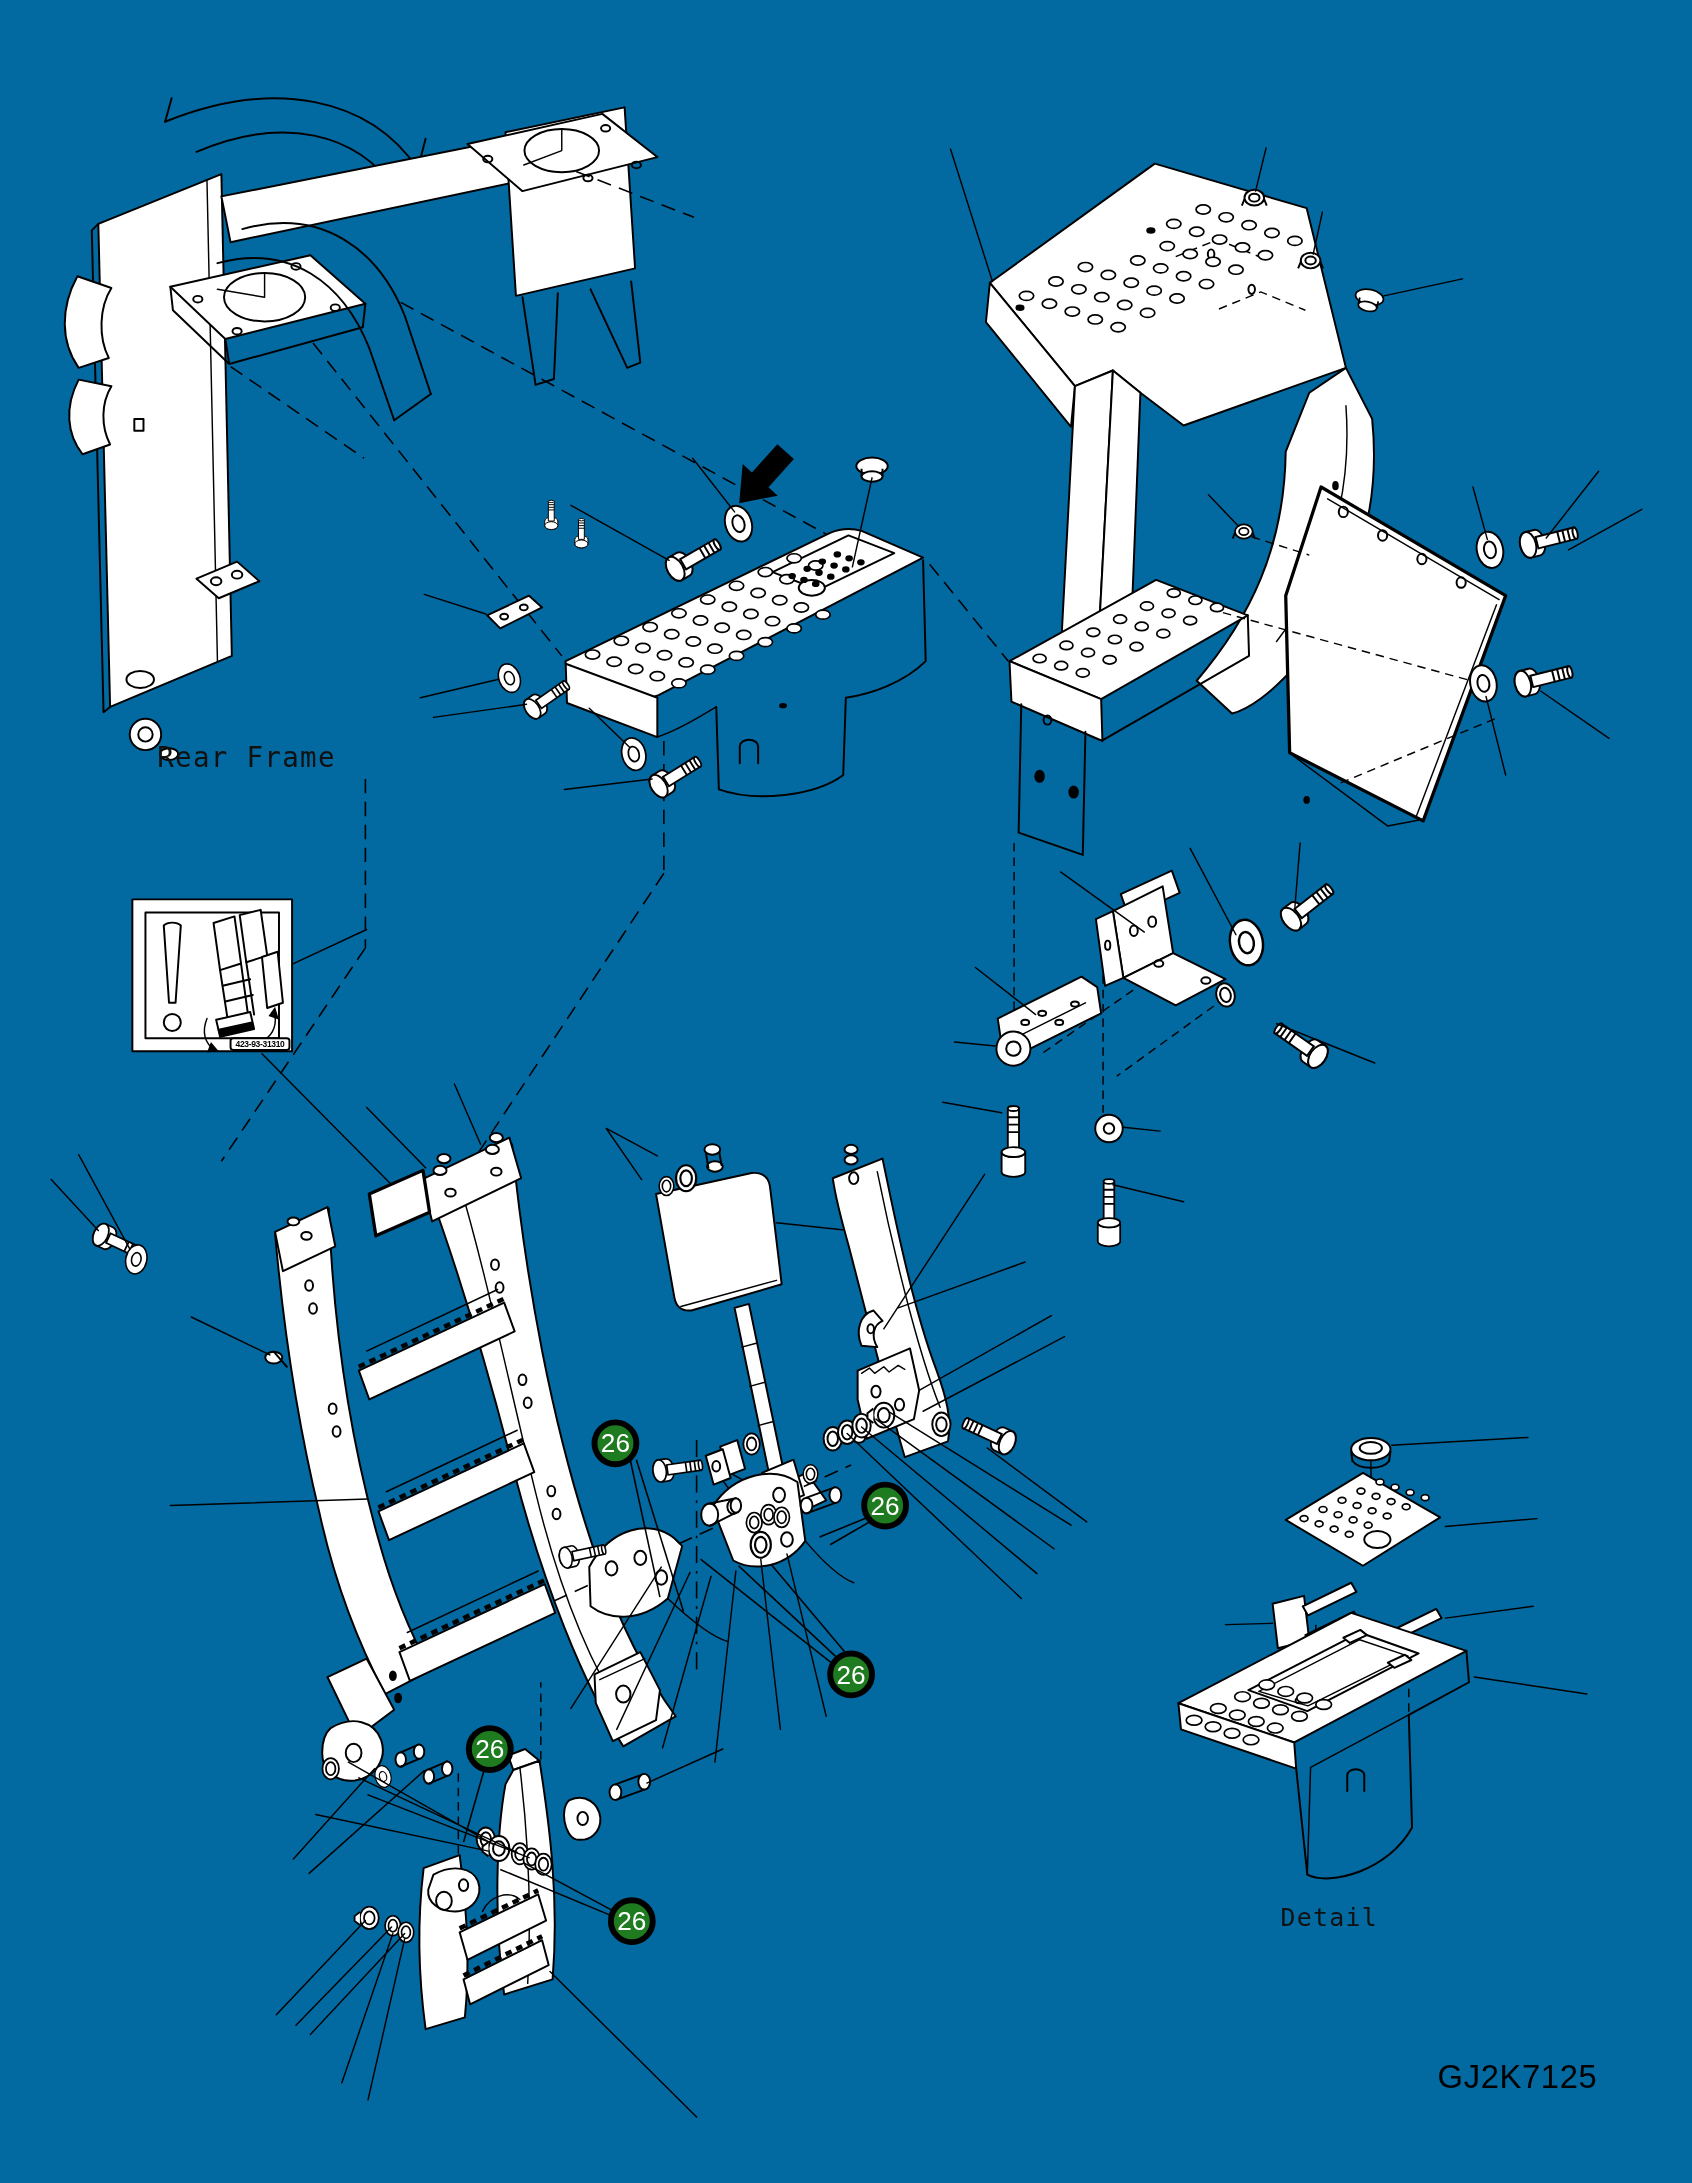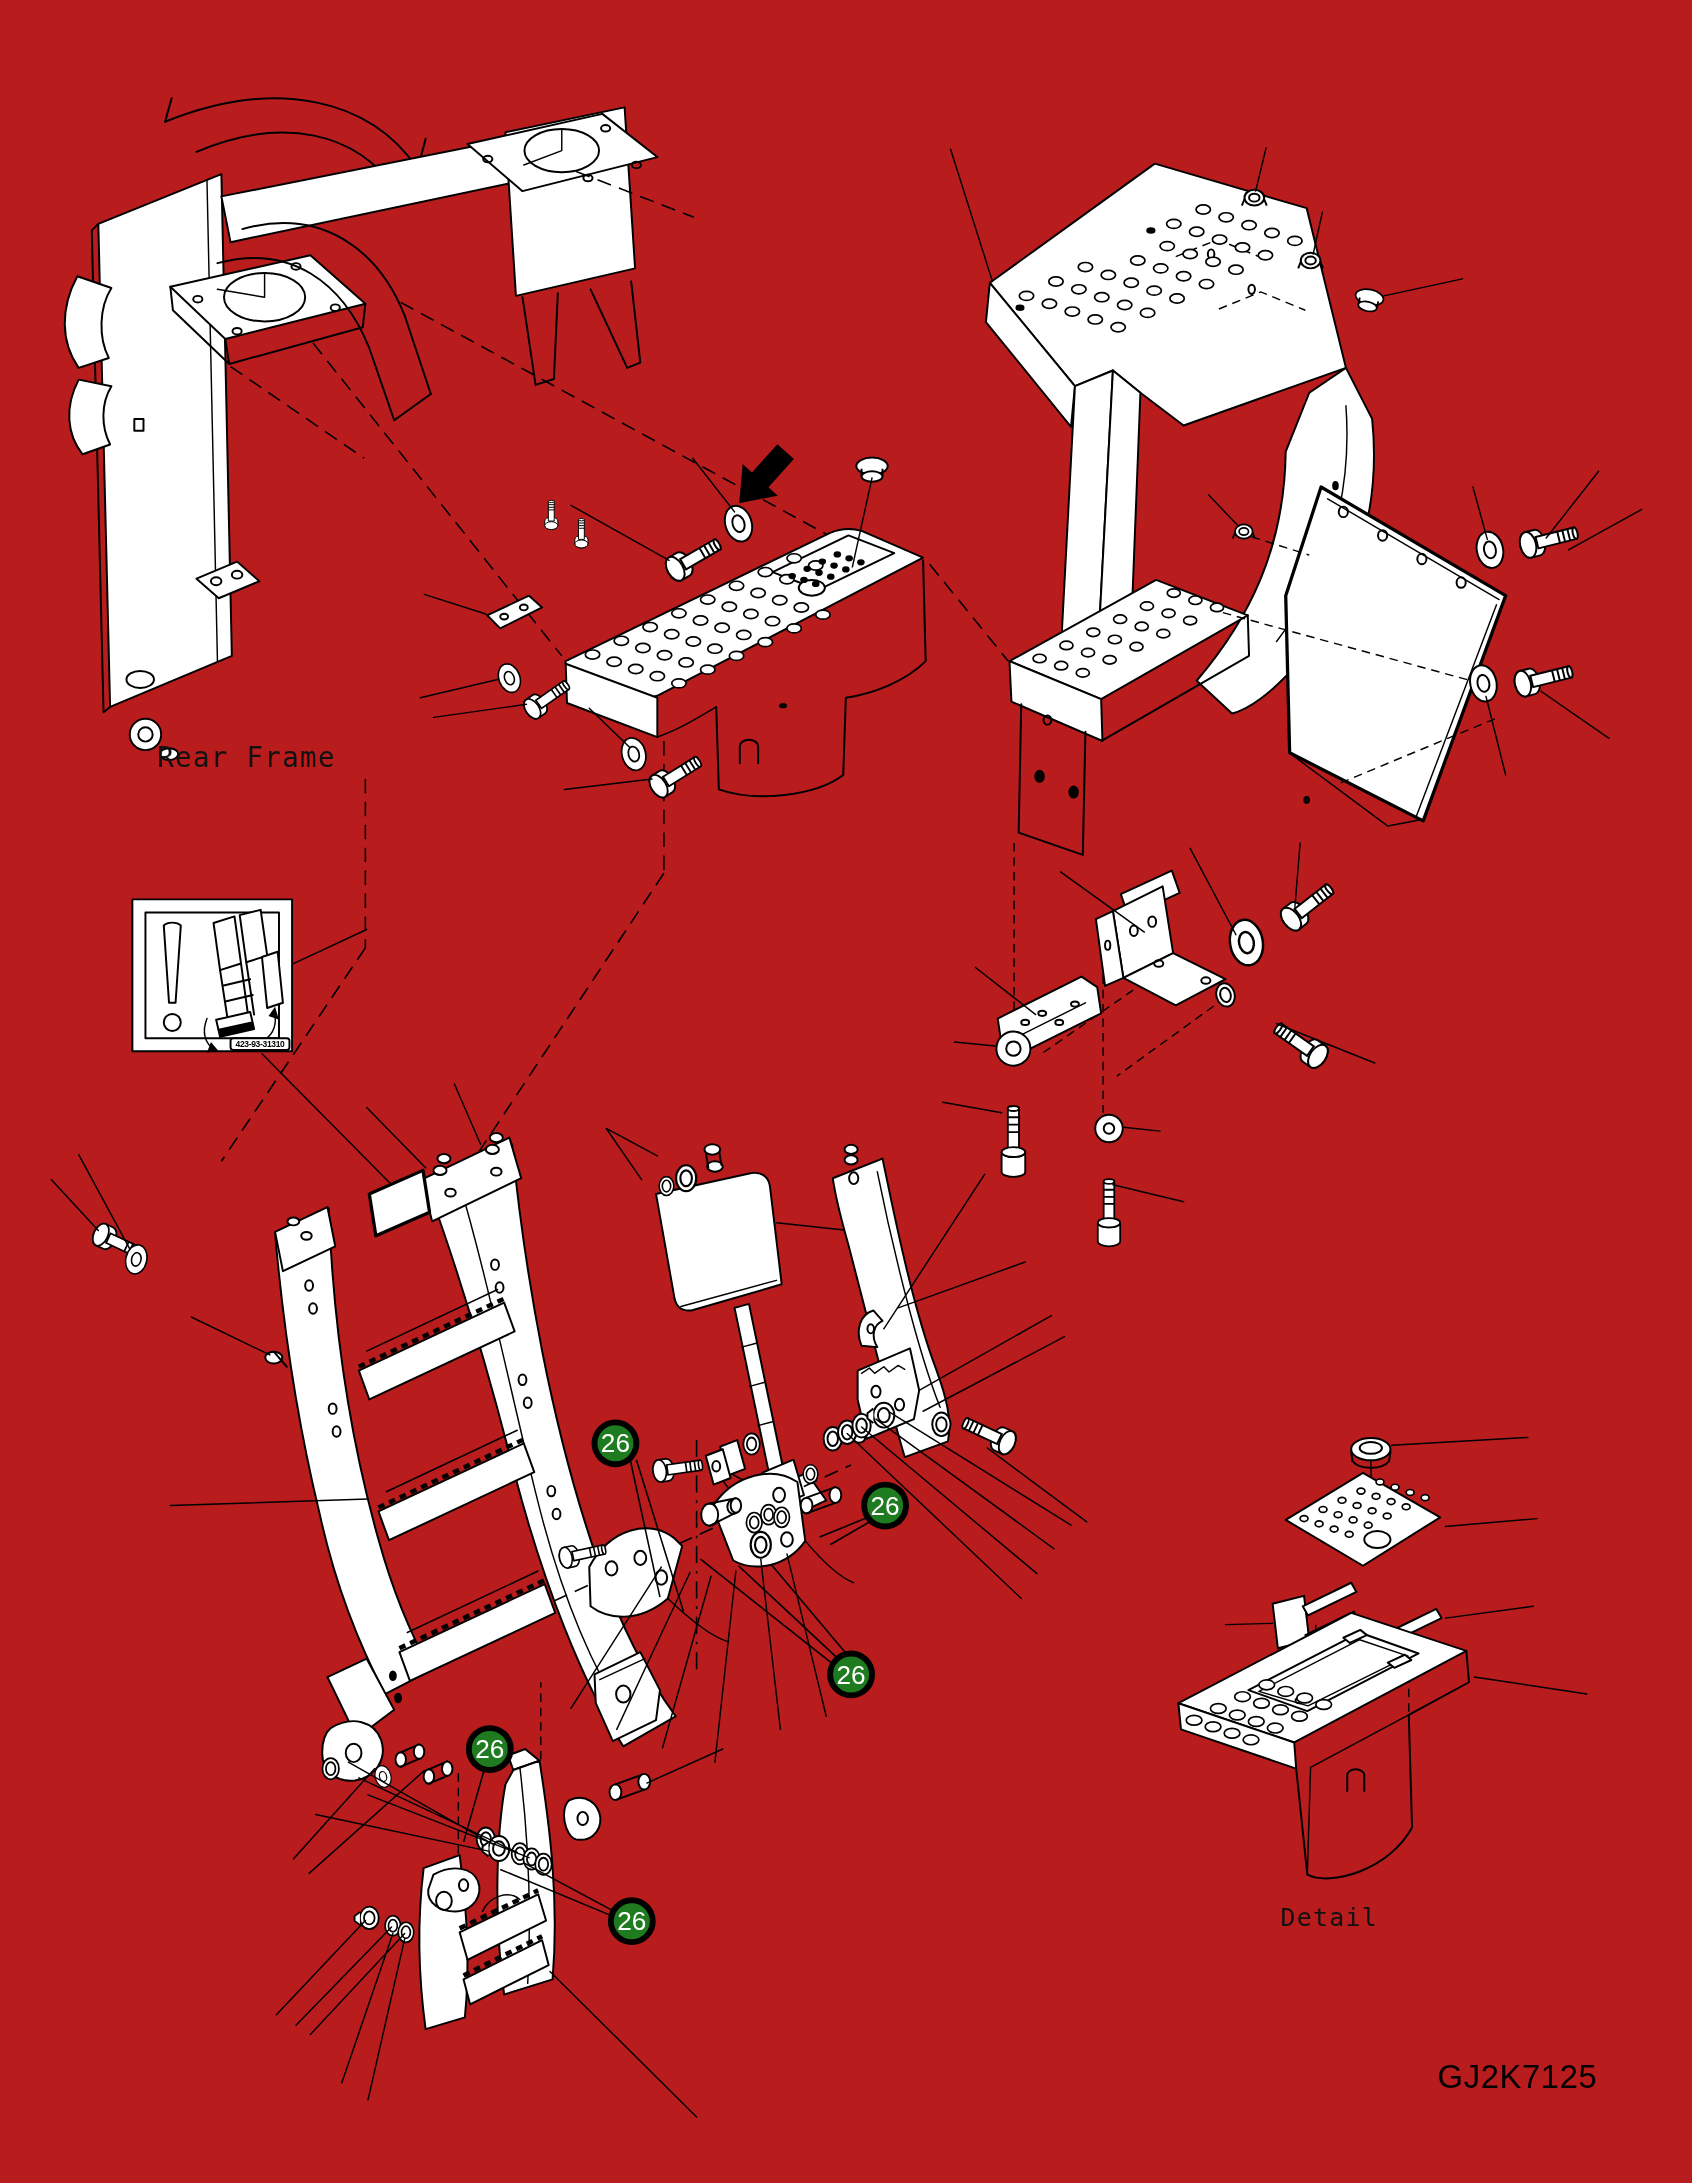--- a/index.html
+++ b/index.html
@@ -1,16 +1,16 @@
 <!DOCTYPE html>
 <html style="font-size:10.5px"><head>
 <meta charset="utf-8">
 <style>
   html,body{margin:0;padding:0;background:#e8e8e8;}
-  .canvas{position:relative;width:1693px;height:2183px;background:#b91c1c;margin:0 auto;overflow:hidden;}
+  .canvas{position:relative;width:1693px;height:2183px;background:#0369a1;margin:0 auto;overflow:hidden;}
   svg{position:absolute;left:0;top:0;}
   .ln{fill:none;stroke:#000;stroke-width:3;stroke-linecap:round;stroke-linejoin:round;}
   .w2{stroke-width:2.2;}
   .fw{fill:#fff;stroke:#000;stroke-width:3;stroke-linejoin:round;}
   .fwT{fill:#fff;stroke:#000;stroke-width:5;stroke-linejoin:round;}
   .dsh{fill:none;stroke:#000;stroke-width:2.4;stroke-dasharray:22 13;}
   .dsh2{fill:none;stroke:#000;stroke-width:2.2;stroke-dasharray:13 9;}
   .dshdot{fill:none;stroke:#000;stroke-width:2.4;stroke-dasharray:26 12 4 12;}
   .serr{fill:none;stroke:#000;stroke-width:7;stroke-dasharray:10 8;}
   .blk{fill:#000;stroke:none;}

